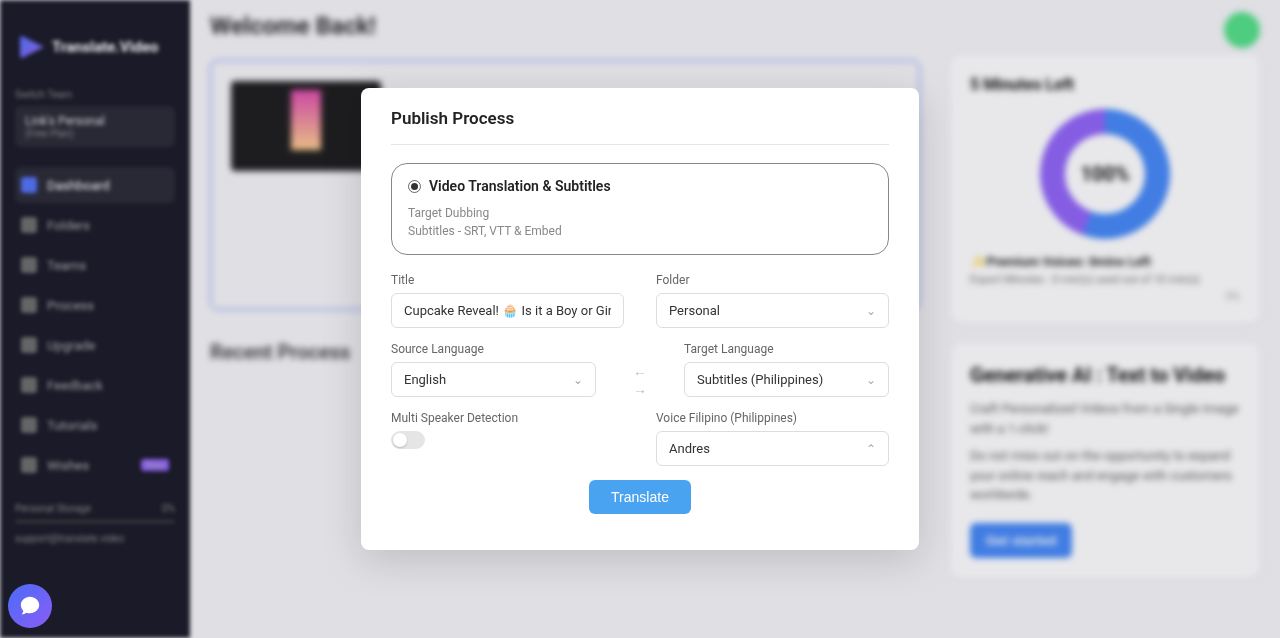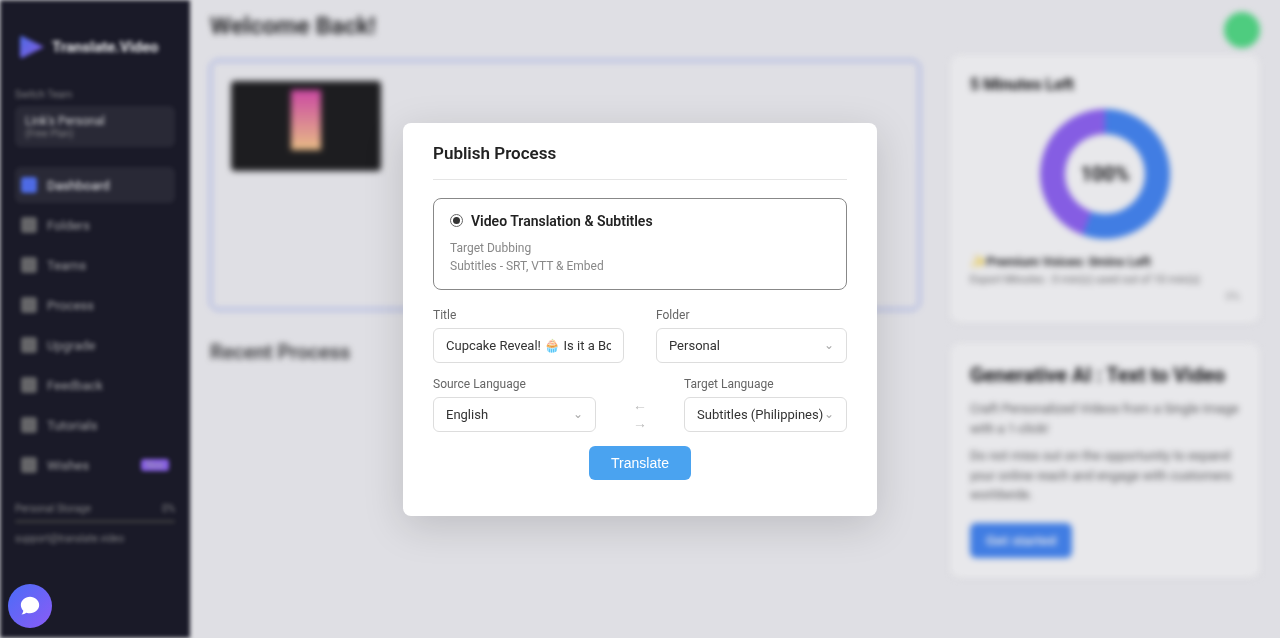--- a/index.html
+++ b/index.html
@@ -75,32 +75,32 @@
     .overlay {
       position: absolute;
       inset: 0;
       background: rgba(100,100,120,0.15);
       display: flex;
       align-items: center;
       justify-content: center;
       z-index: 50;
     }
     .modal {
-      width: 474px;
+      width: 558px;
       background: #fff;
       border-radius: 8px;
       padding: 20px 30px 28px;
       box-shadow: 0 10px 40px rgba(0,0,0,0.15);
     }
     .modal-title { font-size: 17px; font-weight: 600; color: #222; padding-bottom: 16px; border-bottom: 1px solid #e5e5e5; margin-bottom: 18px; }
     .options { display: flex; gap: 16px; margin-bottom: 18px; }
     .option {
       flex: 1;
       border: 1px solid #ddd;
-      border-radius: 8px;
+      border-radius: 16px;
       padding: 14px 16px;
       cursor: pointer;
     }
     .option.selected { border-color: #888; }
     .opt-head { display: flex; align-items: center; gap: 8px; margin-bottom: 10px; }
     .radio { width: 13px; height: 13px; border: 1.5px solid #666; border-radius: 50%; display: inline-flex; align-items: center; justify-content: center; flex-shrink: 0; }
     .radio.checked::after { content: ''; width: 7px; height: 7px; background: #333; border-radius: 50%; }
     .opt-title { font-size: 14px; font-weight: 600; color: #222; }
     .opt-desc { font-size: 12px; color: #888; line-height: 1.5; }
 
@@ -277,16 +277,29 @@
       </div>
       <div class="form-col">
         <label class="label">Target Language</label>
         <div class="select">
           <span>Subtitles (Philippines)</span>
           <span class="chev">⌄</span>
         </div>
       </div>
     </div>
 
+    <div class="form-row">
+      <div class="form-col">
+        <label class="label">Multi Speaker Detection</label>
+        <div class="toggle"></div>
+      </div>
+      <div class="form-col">
+        <label class="label">Voice Filipino (Philippines)</label>
+        <div class="select">
+          <span>Andres</span>
+          <span class="chev">⌃</span>
+        </div>
+      </div>
+    </div>
 
     <button class="translate-btn">Translate</button>
   </div>
 </div>
 
 </body></html>

